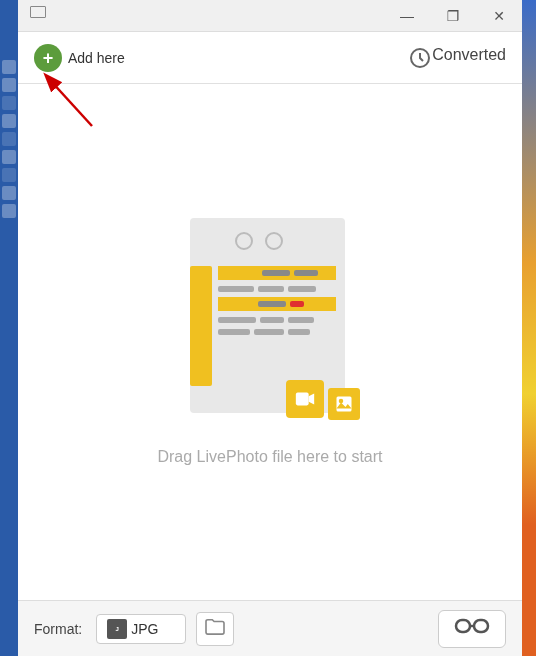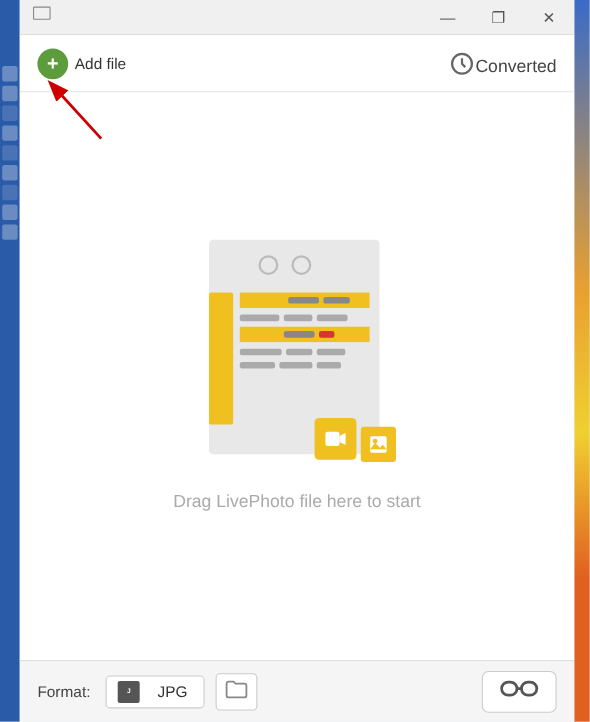--- a/index.html
+++ b/index.html
@@ -136,21 +136,21 @@
       align-items: center;
       justify-content: center;
       color: white;
       font-size: 18px;
       font-weight: bold;
       line-height: 1;
     }
 
     .converted-status {
       display: flex;
-      align-items: flex-end;
+      align-items: flex-start;
       gap: 0;
       margin-left: auto;
       color: #555;
       font-size: 16px;
     }
 
     .clock-icon {
       width: 24px;
       height: 24px;
       color: #666;
@@ -292,21 +292,21 @@
 
     .format-label {
       font-size: 14px;
       color: #444;
       margin-right: 4px;
     }
 
     .format-select {
       display: flex;
       align-items: center;
-      gap: 16px;
+      gap: 4px;
       background: white;
       border: 1px solid #ccc;
       border-radius: 4px;
       padding: 4px 10px;
       min-width: 90px;
       cursor: pointer;
     }
 
     .format-icon {
       width: 20px;
@@ -413,21 +413,21 @@
           <marker id="arrowhead" markerWidth="8" markerHeight="8" refX="4" refY="3" orient="auto">
             <polygon points="0 0, 8 3, 0 6" fill="#cc0000"></polygon>
           </marker>
         </defs>
         <line x1="60" y1="58" x2="18" y2="12" stroke="#cc0000" stroke-width="2.5" marker-end="url(#arrowhead)"></line>
       </svg>
     </div>
 
     <button class="add-file-btn">
       <div class="add-file-icon">+</div>
-      <span>Add file</span>
+      <span>Add here</span>
     </button>
 
     <div class="converted-status">
       <svg class="clock-icon" viewBox="0 0 24 24" fill="none" stroke="#666" stroke-width="2">
         <circle cx="12" cy="12" r="9"></circle>
         <polyline points="12 7 12 12 15 15"></polyline>
       </svg>
       <span style="font-size:16px;color:#444;">Converted</span>
     </div>
   </div>

